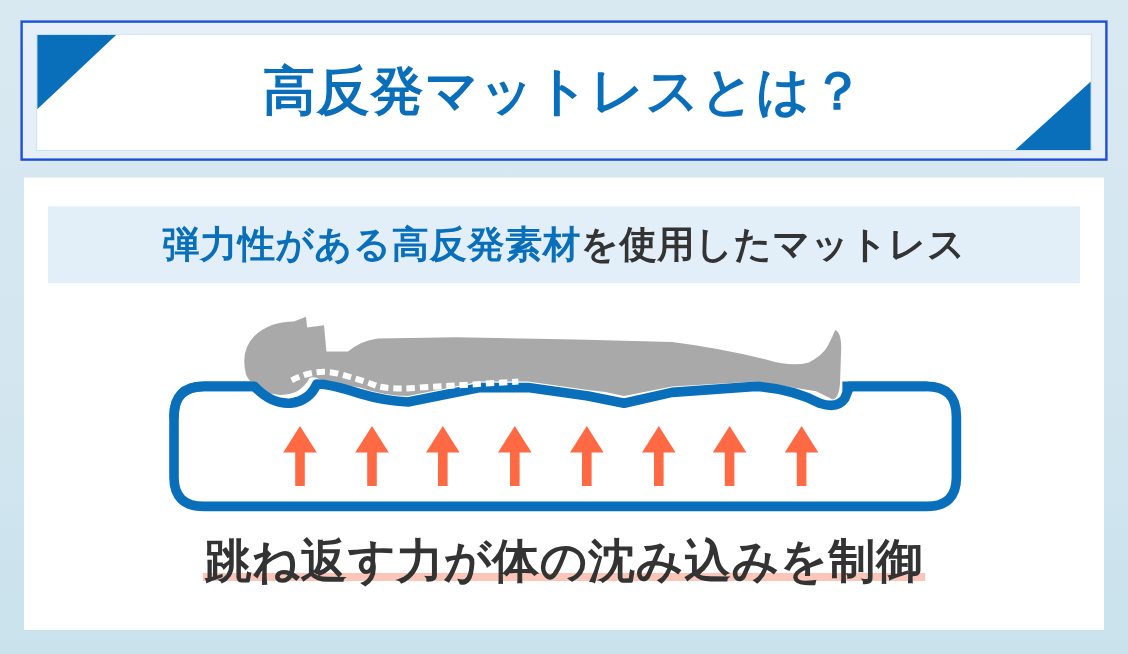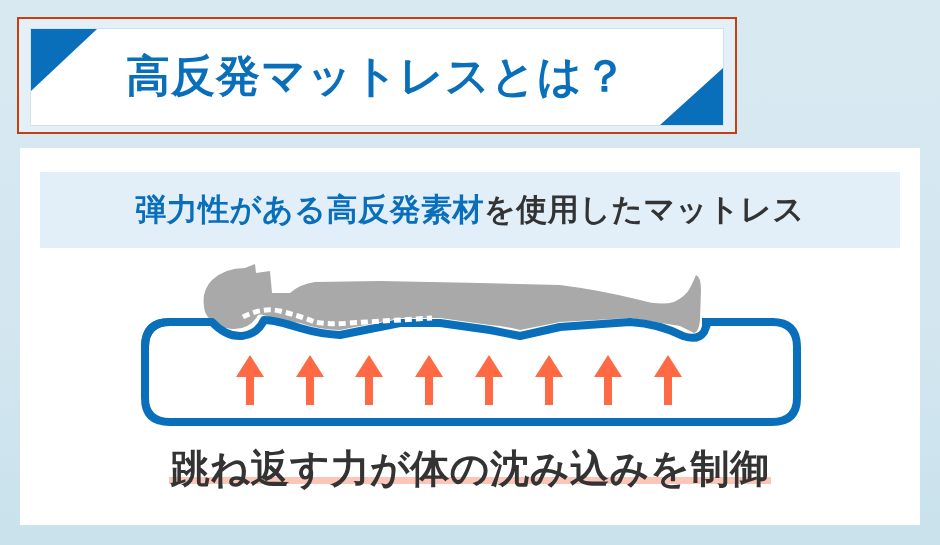--- a/index.html
+++ b/index.html
@@ -2,22 +2,22 @@
 <html style="--accent: #0a6fbb;"><head>
 <meta charset="utf-8">
 <style>
   html, body { margin: 0; padding: 0; }
   body {
     width: 940px; height: 545px; overflow: hidden; position: relative;
     background: linear-gradient(180deg, #d9e9f2 0%, #d3e6f0 60%, #c9e2ec 100%);
     font-family: "DejaVu Sans", "Liberation Sans", sans-serif;
   }
   .title-frame {
-    position: absolute; left: 17px; top: 17px; width: 720px; height: 117px;
-    border: 2px solid #c2410c; background: #e4eff7; box-sizing: border-box;
+    position: absolute; left: 17px; top: 17px; width: 906px; height: 117px;
+    border: 2px solid #1d4ed8; background: #e4eff7; box-sizing: border-box;
   }
   .title-inner {
     position: absolute; left: 11px; top: 9px; right: 11px; bottom: 6px;
     background: #ffffff; border: 1px solid #cfe3ef; overflow: hidden;
   }
   .tri-tl {
     position: absolute; left: 0; top: 0; width: 0; height: 0;
     border-top: 62px solid var(--accent); border-right: 66px solid transparent;
   }
   .tri-br {
@@ -26,21 +26,21 @@
   }
   .title-text {
     position: absolute; left: 0; right: 0; top: 18px; text-align: center;
     font-size: 44px; font-weight: bold; color: var(--accent); letter-spacing: 1px;
   }
   .panel {
     position: absolute; left: 20px; top: 148px; width: 900px; height: 377px;
     background: #ffffff;
   }
   .sub-band {
-    position: absolute; left: 20px; top: 24px; width: 860px; height: 76px;
+    position: absolute; left: 20px; top: 24px; width: 860px; height: 64px;
     background: #e3eff8; display: flex; align-items: center; justify-content: center;
     font-size: 31px; font-weight: bold; letter-spacing: 0.5px;
   }
   .sub-blue { color: var(--accent); }
   .sub-dark { color: #333333; }
   .figure { position: absolute; left: 0; top: 0; }
   .caption {
     position: absolute; left: 0; right: 0; top: 302px; text-align: center;
   }
   .caption span {

